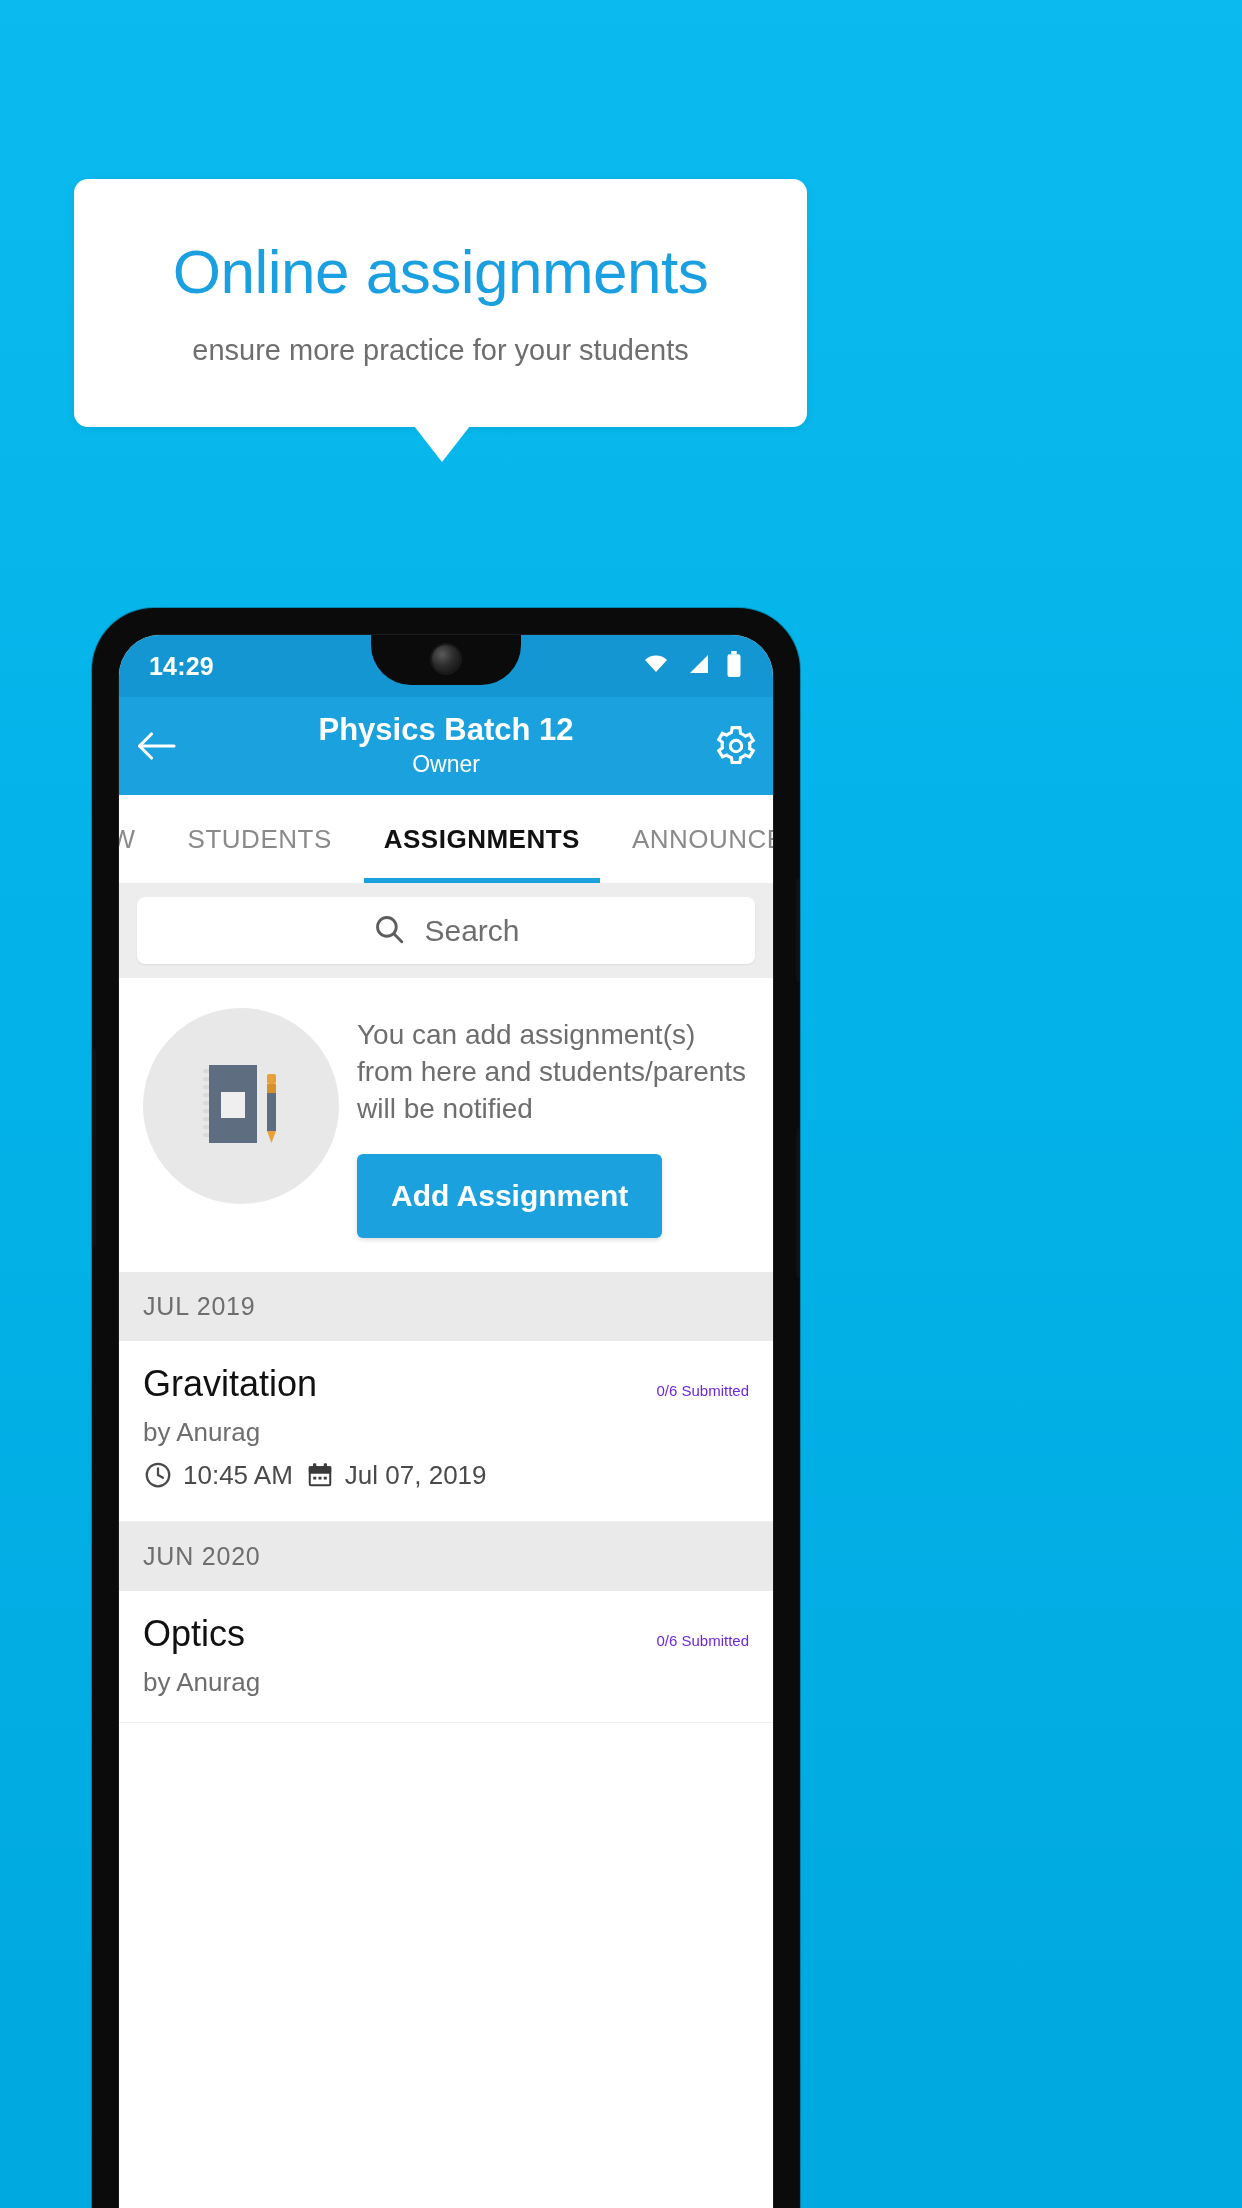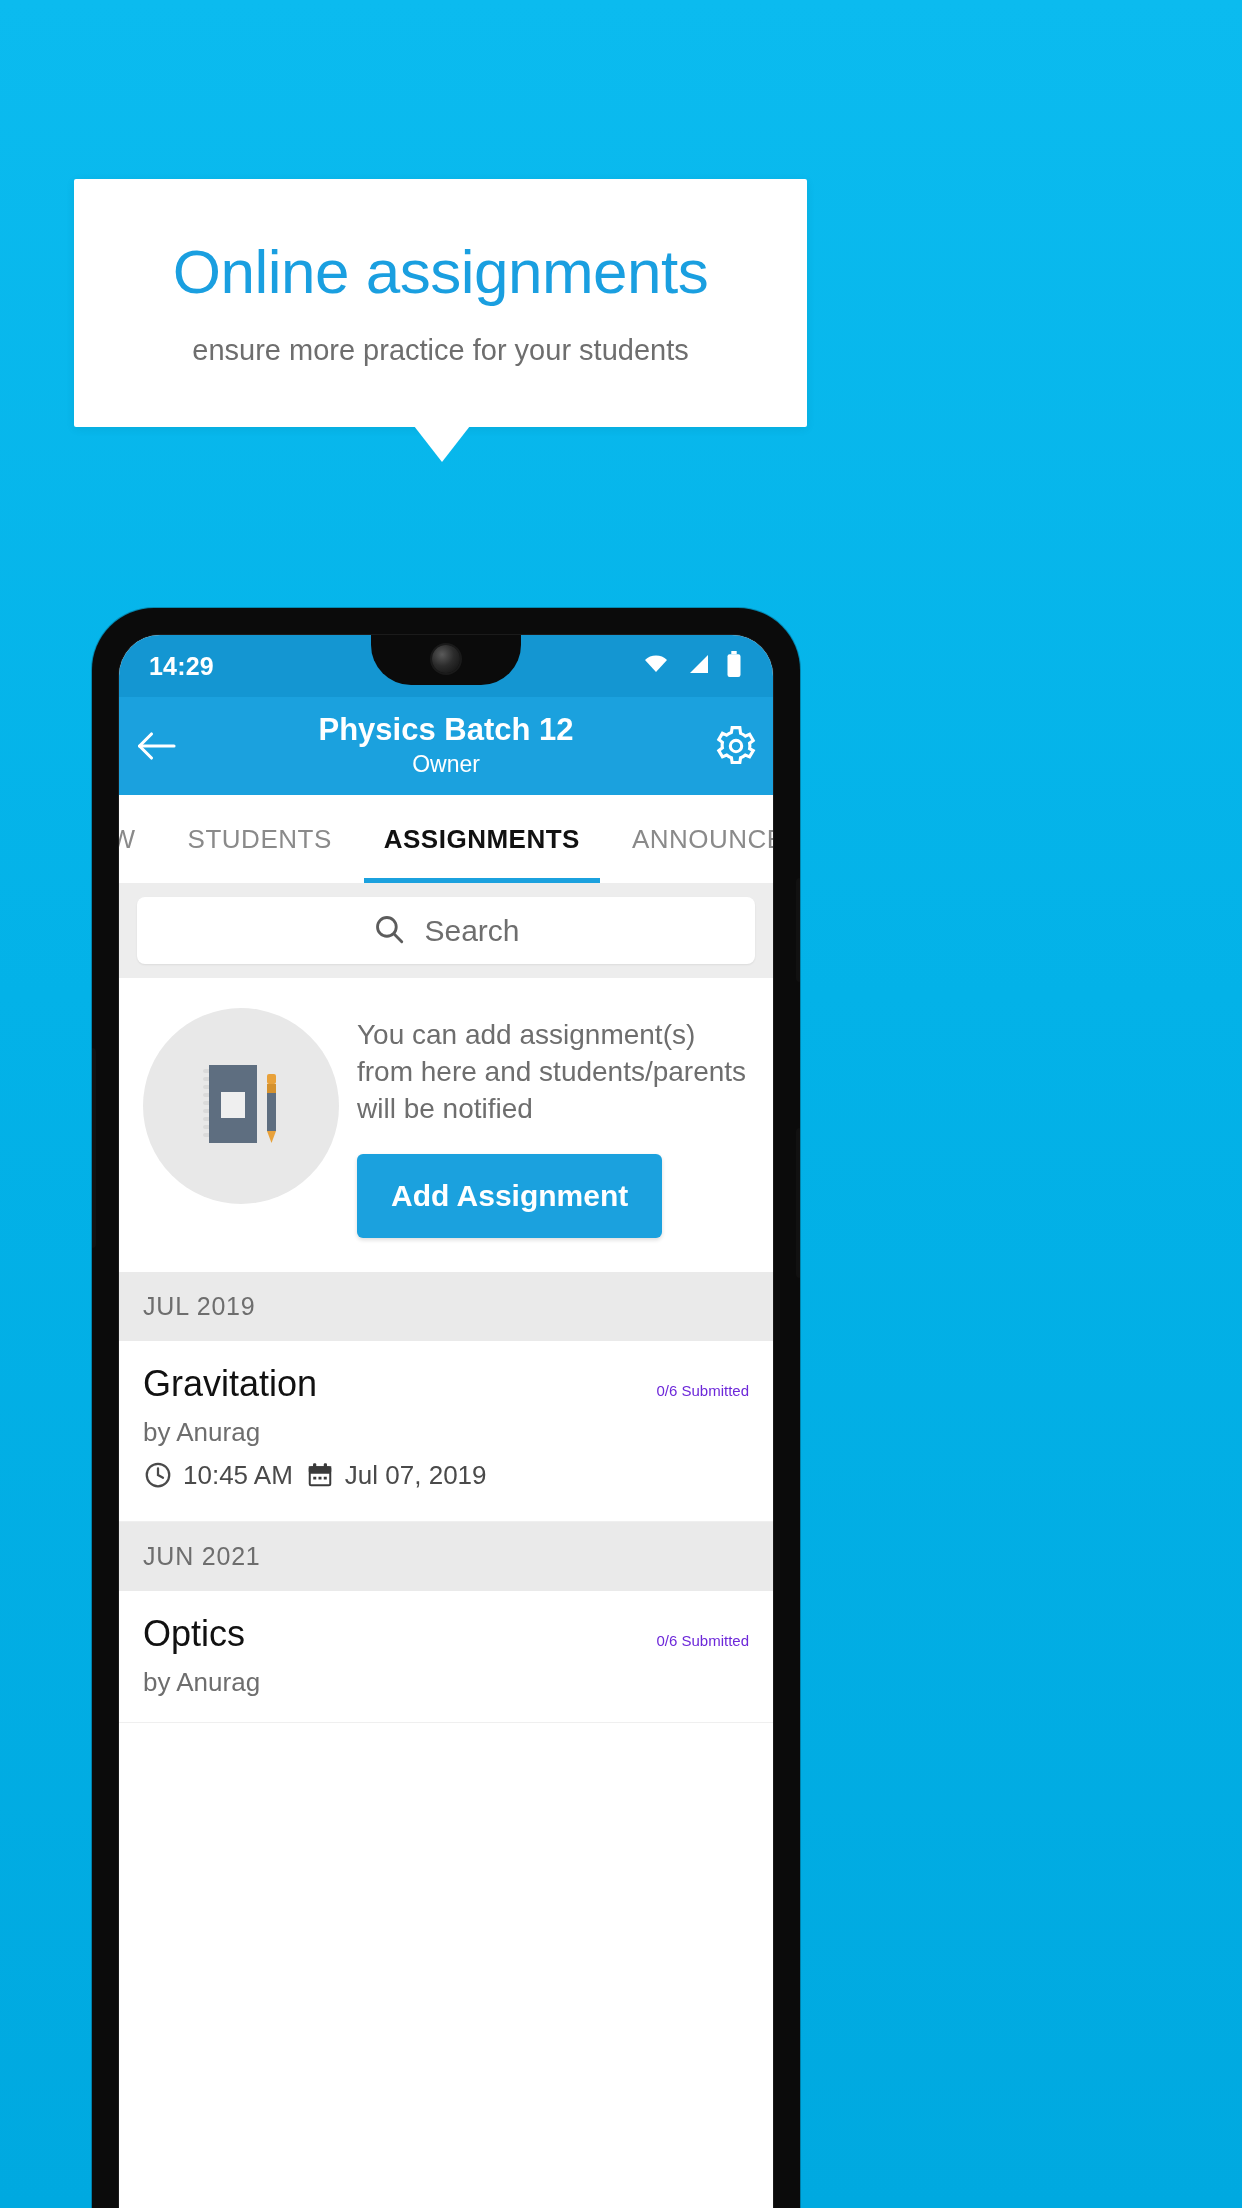--- a/index.html
+++ b/index.html
@@ -12,21 +12,21 @@
   .bg {
     position:absolute; inset:0;
     background:linear-gradient(180deg,#0BBBEF 0%,#03B2E8 45%,#00A9E0 100%);
   }
 
   
   .promo-card {
     position:absolute;
     left:74px; top:179px; width:733px; height:248px;
     background:#FFFFFF;
-    border-radius:2px;
+    border-radius:14px;
     box-shadow:0 2px 10px rgba(0,0,0,0.07);
     display:flex; flex-direction:column;
     align-items:center; justify-content:center;
   }
   .promo-title {
     font-size:62px;
     color:#1A9FE0;
     font-weight:400;
     letter-spacing:-0.5px;
     line-height:1.05;
@@ -347,21 +347,21 @@
                     <rect x="10.8" y="13.4" width="2.4" height="2.2"></rect>
                     <rect x="15" y="13.4" width="2.4" height="2.2"></rect>
                   </g>
               </svg>
             </span>
             <span>Jul 07, 2019</span>
           </span>
         </div>
       </div>
 
-      <div class="month-header">JUN 2021</div>
+      <div class="month-header">JUN 2020</div>
       <div class="row">
         <div class="row-top">
           <div class="row-title">Optics</div>
           <div class="row-count">0/6 Submitted</div>
         </div>
         <div class="row-by">by Anurag</div>
       </div>
 
     </div>
   </div>

